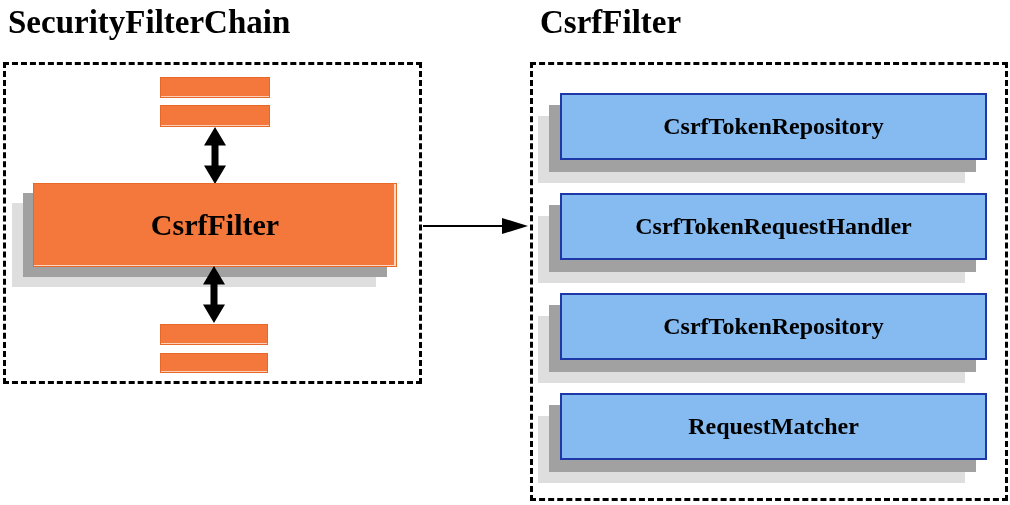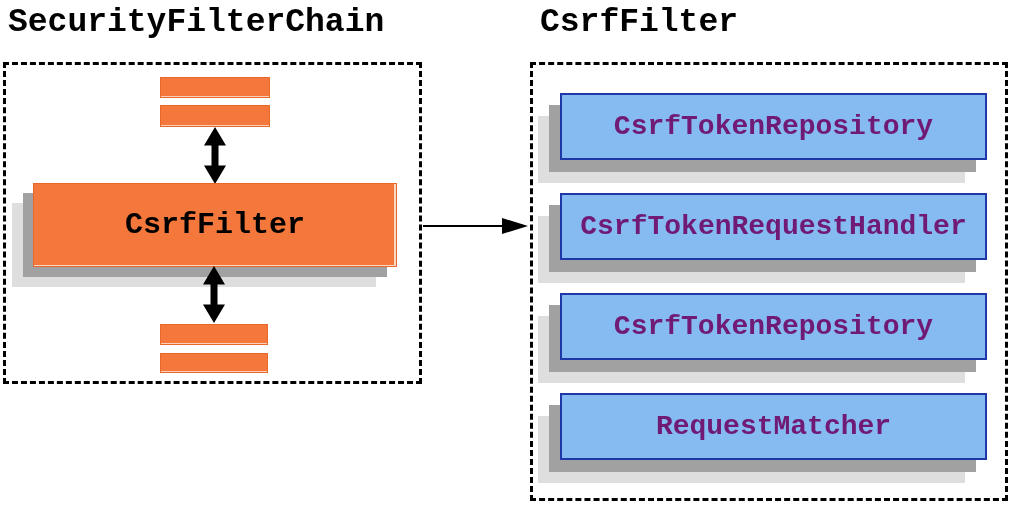--- a/index.html
+++ b/index.html
@@ -1,21 +1,21 @@
 <!DOCTYPE html>
 <html><head>
 <meta charset="utf-8">
 <style>
   html, body { margin: 0; padding: 0; background: #ffffff; }
   .canvas {
     position: relative;
     width: 1010px;
     height: 505px;
     background: #ffffff;
-    font-family: Liberation Mono, monospace;
+    font-family: Liberation Serif, serif;
     overflow: hidden;
   }
   .title {
     position: absolute;
     font-size: 33px;
     font-weight: bold;
     color: #000000;
     white-space: nowrap;
   }
   .title-left  { left: 8px;  top: 4px; }
@@ -75,21 +75,21 @@
   .bgroup .shadow-dark  { left: 549px; top: calc(var(--t) + 12px); width: 427px; height: 67px; }
   .blue-box {
     position: absolute;
     left: 560px; top: var(--t); width: 427px; height: 67px;
     background: #85BBF0;
     border: 2px solid #1F38A8;
     box-sizing: border-box;
     display: flex; align-items: center; justify-content: center;
   }
   .blue-box .label {
-    font-size: 28px; font-weight: bold; color: #701a75;
+    font-size: 24px; font-weight: bold; color: #000000;
   }
 </style>
 </head>
 <body>
 
 <div class="canvas">
 
   <div class="title title-left">SecurityFilterChain</div>
   <div class="title title-right">CsrfFilter</div>
 

